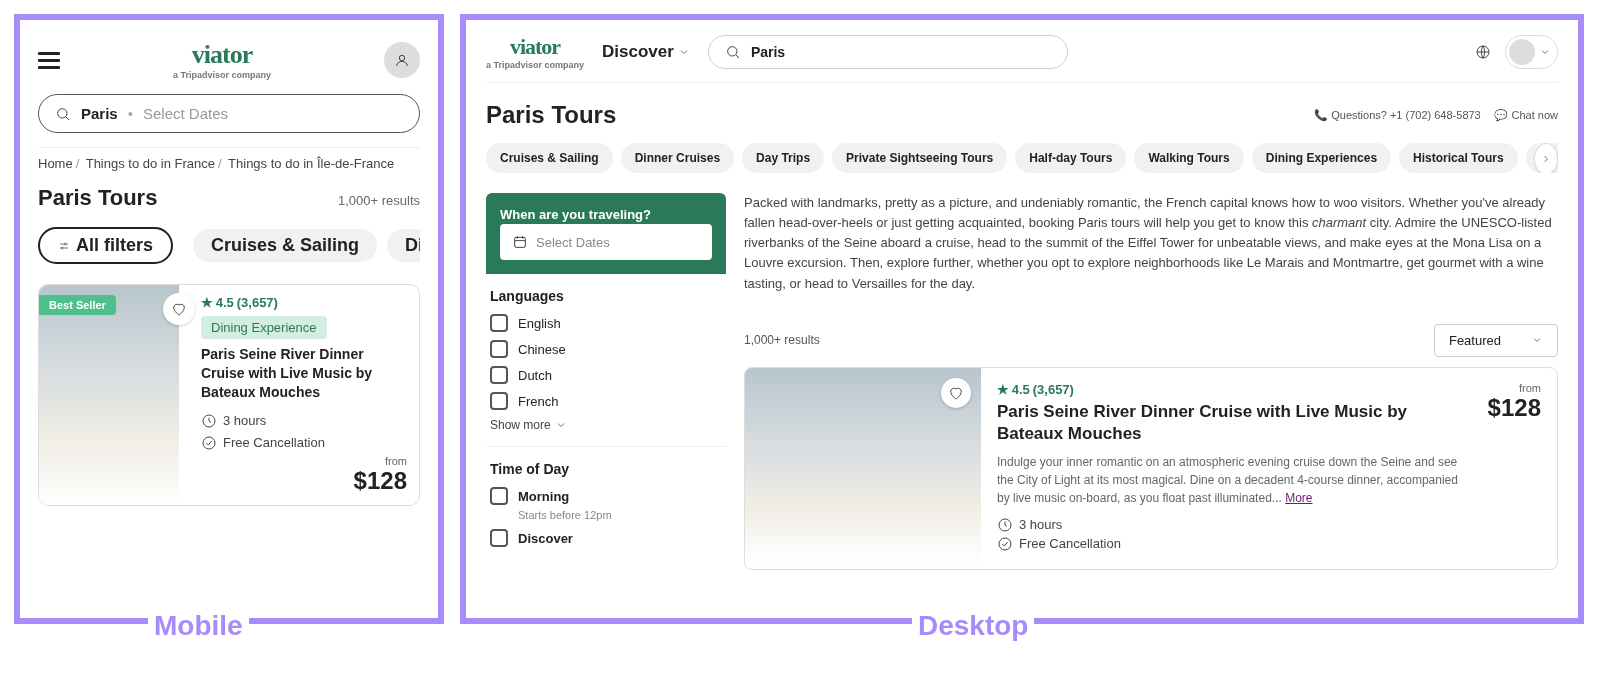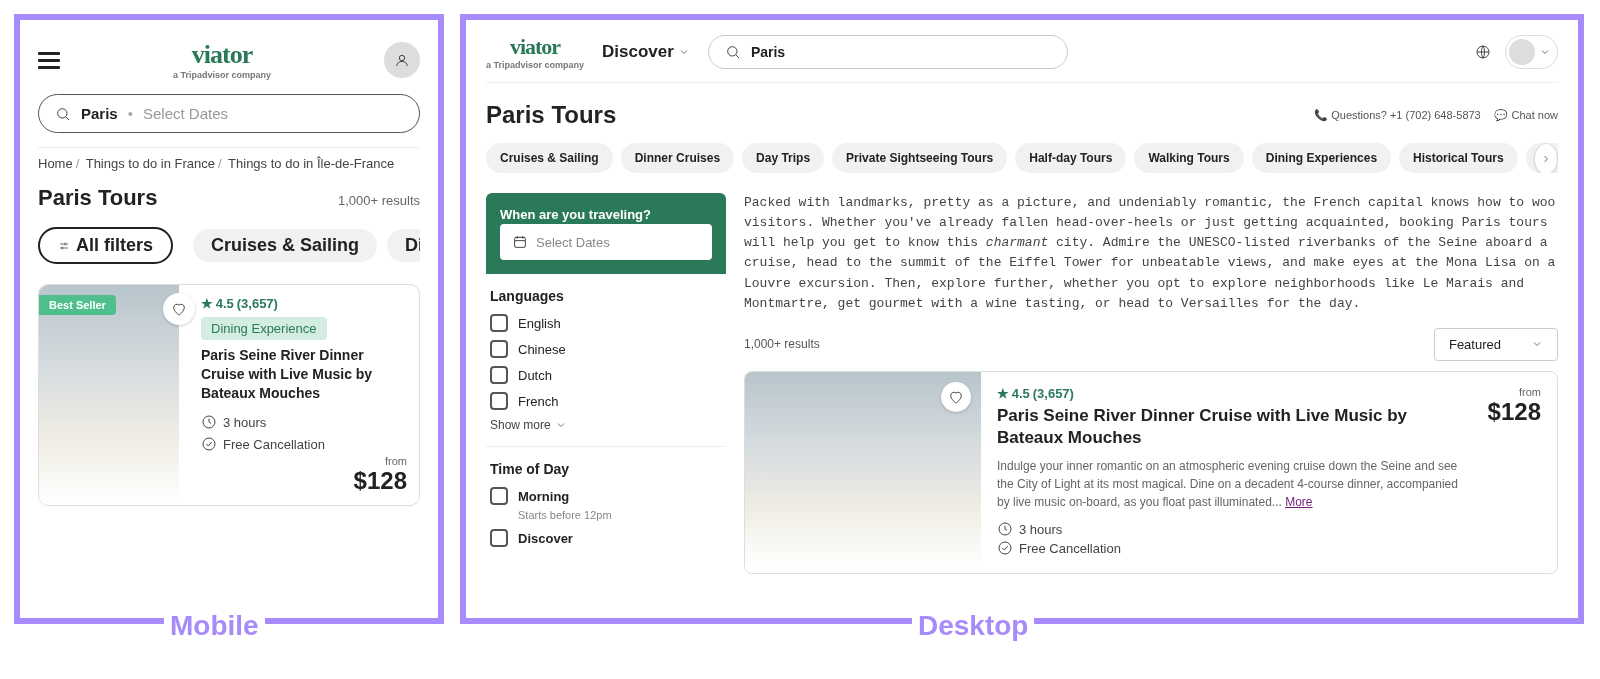--- a/index.html
+++ b/index.html
@@ -1,21 +1,21 @@
 <!DOCTYPE html>
 <html><head>
 <meta charset="utf-8">
 <style>
 * { box-sizing: border-box; margin: 0; padding: 0; }
 body { font-family: -apple-system, BlinkMacSystemFont, "Segoe UI", Arial, sans-serif; background: #fff; width: 1600px; height: 679px; position: relative; color: #222; }
 .frame { position: absolute; border: 6px solid #a78bfa; background: #fff; overflow: hidden; }
 .frame-mobile { left: 14px; top: 14px; width: 430px; height: 610px; }
 .frame-desktop { left: 460px; top: 14px; width: 1124px; height: 610px; }
 .frame-label { position: absolute; color: #a78bfa; font-size: 28px; font-weight: 700; background: #fff; padding: 0 6px; }
-.lbl-mobile { left: 164px; top: 610px; }
+.lbl-mobile { left: 148px; top: 610px; }
 .lbl-desktop { left: 912px; top: 610px; }
 
 
 .m-wrap { padding: 20px 18px 0 18px; }
 .m-header { display: flex; align-items: center; justify-content: space-between; margin-bottom: 14px; }
 .m-menu span { display:block; width:22px; height:3px; background:#222; margin:4px 0; border-radius:1px; }
 .logo { color: #2a7a5a; font-weight: 700; text-align:center; }
 .logo-big { font-size: 26px; letter-spacing: -1px; font-family: Georgia, serif; }
 .logo-sub { font-size: 9px; color: #777; }
 .avatar { width: 36px; height: 36px; border-radius: 50%; background: #ddd; display:flex; align-items:center; justify-content:center; }
@@ -25,21 +25,21 @@
 .m-search .ph { color:#999; }
 .m-crumbs { font-size:13px; color:#444; border-top:1px solid #eee; padding-top:8px; margin-bottom:14px; }
 .m-crumbs span { margin: 0 3px; color:#999; }
 .m-titlebar { display:flex; justify-content:space-between; align-items:baseline; margin-bottom:16px; }
 .m-title { font-size:22px; font-weight:800; }
 .m-count { font-size:13px; color:#666; }
 .m-chips { display:flex; gap:10px; overflow:hidden; margin-bottom:20px; align-items:center; }
 .chip { background:#f1f1f1; border-radius:22px; padding:6px 18px; font-size:18px; font-weight:600; white-space:nowrap; }
 .chip.filters { background:#fff; border:2px solid #222; display:flex; gap:6px; align-items:center; }
 .divider-v { width:1px; height:32px; background:#ddd; }
-.m-card { border:1px solid #ddd; border-radius:10px; display:flex; overflow:hidden; position:relative;align-items:flex-end; }
+.m-card { border:1px solid #ddd; border-radius:10px; display:flex; overflow:hidden; position:relative; }
 .m-card-img { width:140px; height:220px; background: linear-gradient(180deg, #b8c5cc 0%, #d8dde0 40%, #f0ede4 70%, #fff 100%); position:relative; flex-shrink:0; }
 .badge { position:absolute; top:10px; left:0; background:#4fc08d; color:#fff; font-size:11px; font-weight:600; padding:4px 10px; border-radius:0 4px 4px 0; }
 .heart { position:absolute; top:8px; right:-16px; width:32px; height:32px; border-radius:50%; background:#fff; box-shadow:0 1px 3px rgba(0,0,0,.2); display:flex; align-items:center; justify-content:center; z-index:2; }
 .m-card-body { padding:10px 12px 10px 22px; flex:1; display:flex; flex-direction:column; position:relative; }
 .rating { color:#2a7a5a; font-size:13px; font-weight:600; display:flex; align-items:center; gap:3px; }
 .tag-exp { background:#d4ede1; color:#2a7a5a; font-size:13px; padding:4px 10px; border-radius:4px; margin:6px 0; display:inline-block; width:fit-content; }
 .m-card-title { font-size:14px; font-weight:700; line-height:1.35; margin-bottom:8px; }
 .meta-row { display:flex; align-items:center; gap:6px; font-size:13px; color:#444; margin:3px 0; }
 .price-box { text-align:right; margin-top:auto; }
 .price-from { font-size:11px; color:#666; }
@@ -67,21 +67,21 @@
 .d-travel-title { font-size:13px; font-weight:700; margin-bottom:2px; }
 .d-travel-input { background:#fff; border-radius:4px; padding:10px 12px; color:#888; font-size:13px; display:flex; align-items:center; gap:8px; }
 .d-filter-section { padding:14px 4px; border-bottom:1px solid #eee; }
 .d-filter-title { font-size:14px; font-weight:700; margin-bottom:10px; }
 .d-check { display:flex; align-items:center; gap:10px; margin:8px 0; font-size:13px; }
 .d-check .box { width:18px; height:18px; border:2px solid #555; border-radius:4px; }
 .d-showmore { font-size:12px; color:#444; display:flex; align-items:center; gap:4px; }
 .d-tod-sub { font-size:11px; color:#888; margin-left:28px; margin-top:-4px; }
 
 .d-content { flex:1; }
-.d-desc { font-size:13px; color:#444; line-height:1.55; margin-bottom:14px;font-family:Liberation Mono, monospace; }
+.d-desc { font-size:13px; color:#444; line-height:1.55; margin-bottom:30px; }
 .d-desc .em { font-style:italic; }
 .d-resultbar { display:flex; justify-content:space-between; align-items:center; margin-bottom:10px; }
 .d-results { font-size:12px; color:#555; }
 .d-sort { border:1px solid #ccc; border-radius:4px; padding:8px 14px; font-size:13px; display:flex; align-items:center; gap:30px; }
 
 .d-card { border:1px solid #ddd; border-radius:8px; display:flex; overflow:hidden; }
 .d-card-img { width:236px; height:196px; background: linear-gradient(180deg, #b8c5cc 0%, #d8dde0 40%, #f0ede4 70%, #fff 100%); position:relative; flex-shrink:0; }
 .d-heart { position:absolute; top:10px; right:10px; width:30px; height:30px; border-radius:50%; background:#fff; box-shadow:0 1px 3px rgba(0,0,0,.2); display:flex; align-items:center; justify-content:center; }
 .d-card-body { padding:14px 16px; flex:1; display:flex; gap:20px; }
 .d-card-main { flex:1; }

